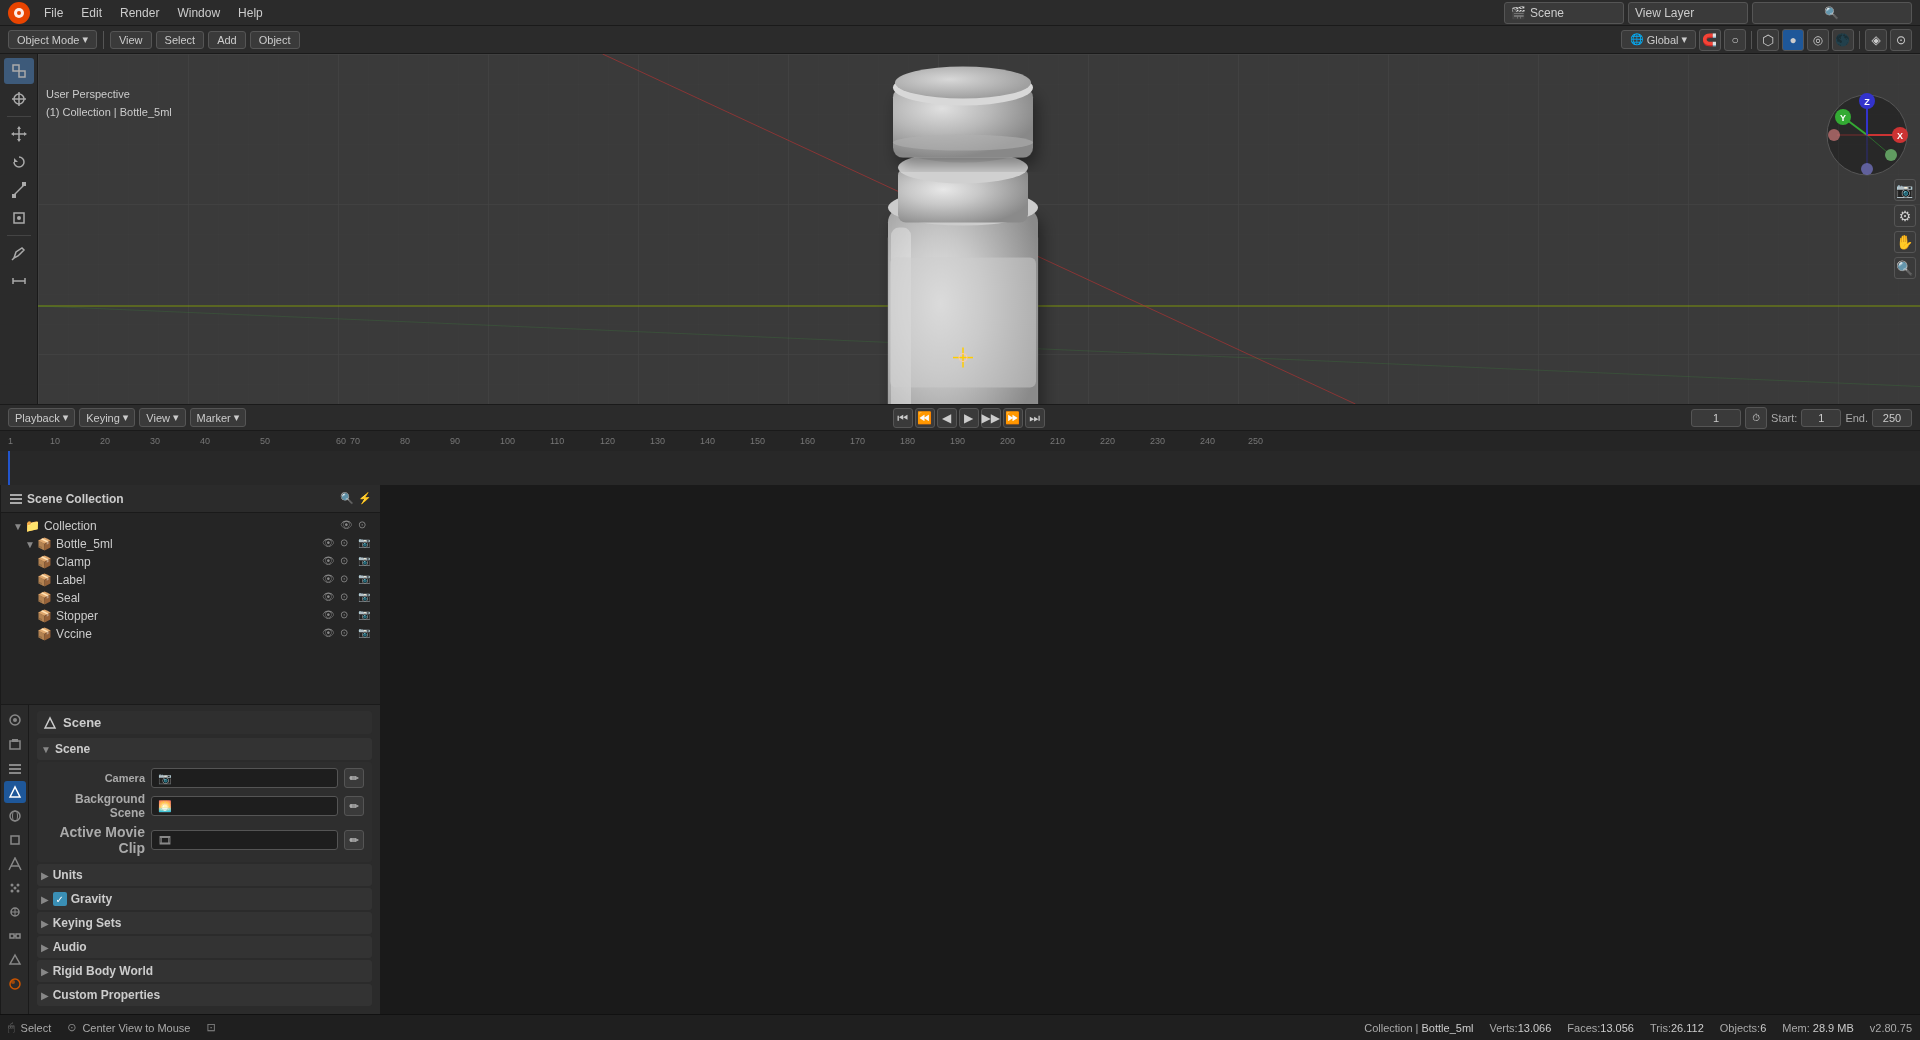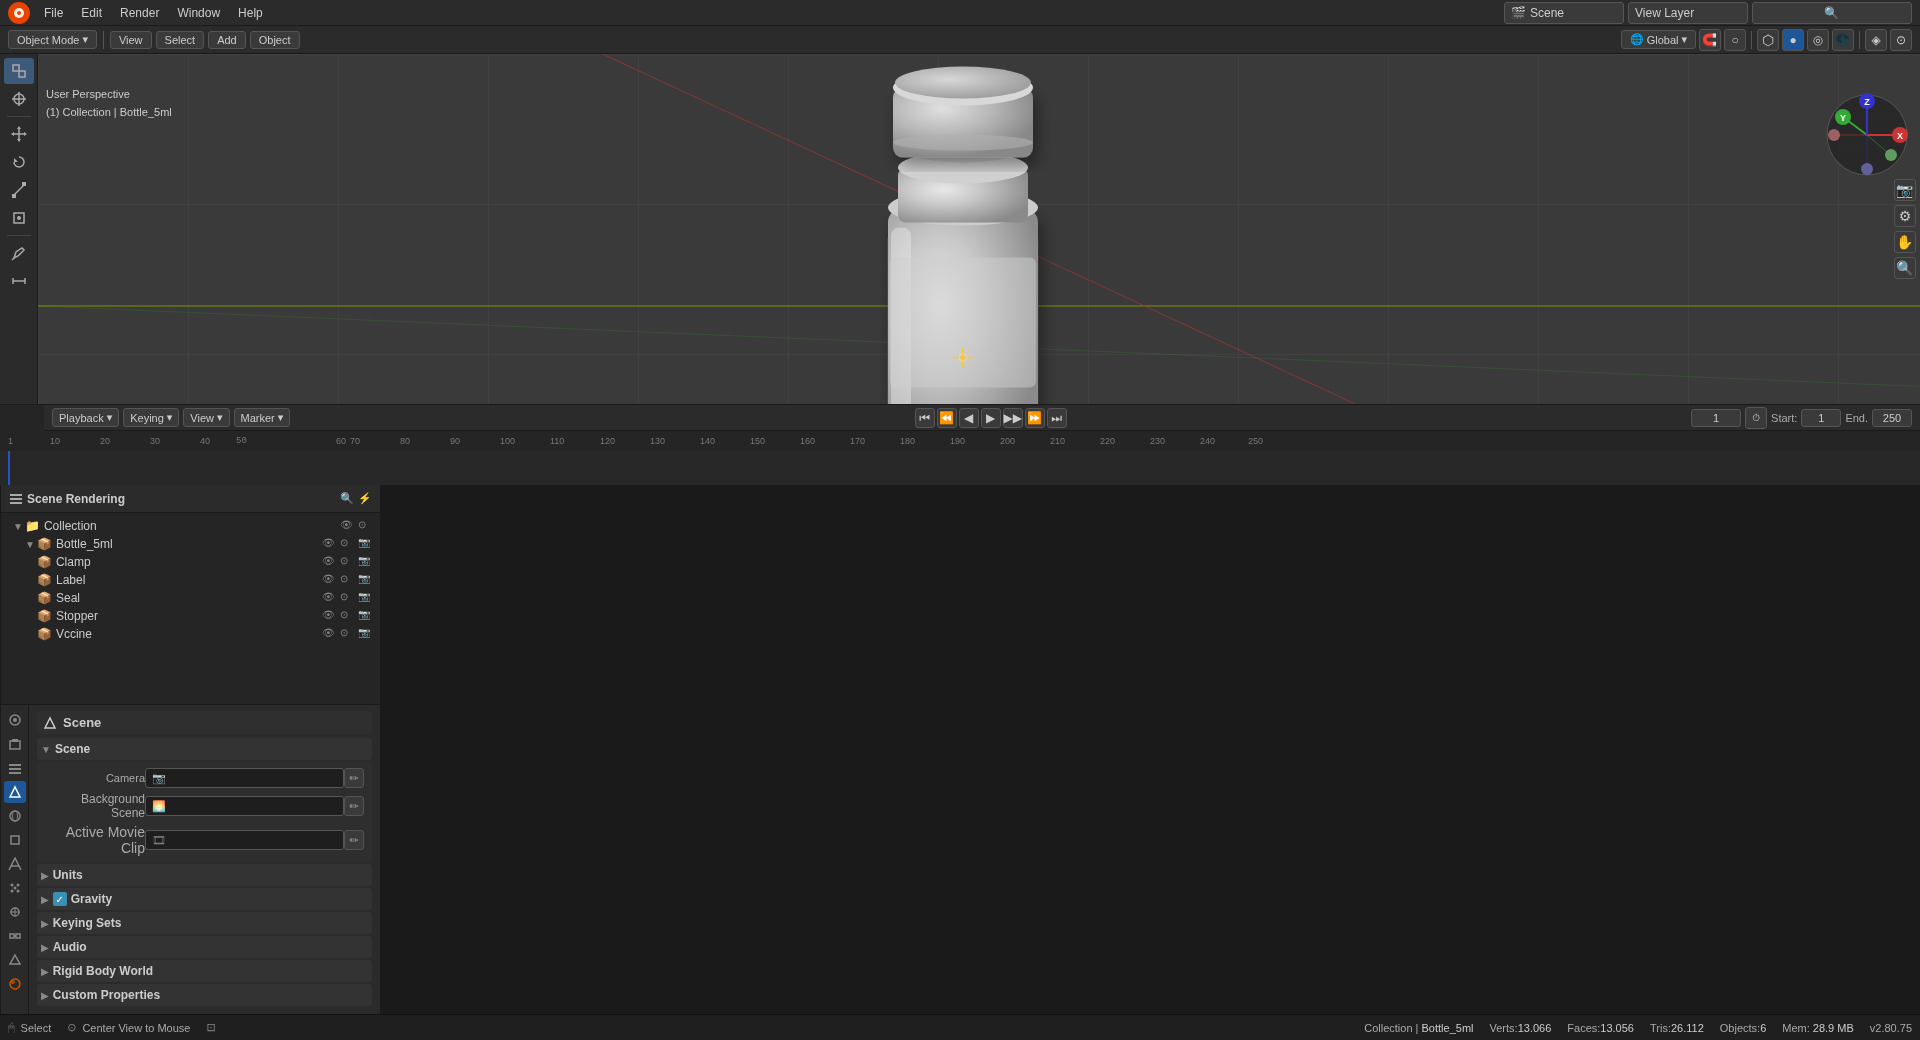--- a/index.html
+++ b/index.html
@@ -299,21 +299,23 @@
       gap: 4px;
       margin-bottom: 1px;
     }
     .prop-arrow { color: #888; font-size: 10px; }
     .prop-section-title { font-size: 12px; color: #ccc; font-weight: 600; }
 
     .prop-row {
       display: flex;
       align-items: center;
       padding: 2px 4px;
+      gap: 6px;
       min-height: 22px;
+      font-weight: bold;
     }
     .prop-label {
       color: #aaa;
       font-size: 11px;
       width: 100px;
       text-align: right;
     }
     .prop-value-empty {
       flex: 1;
       background: #1e1e1e;
@@ -420,21 +422,20 @@
       border-top: 1px solid #1a1a1a;
     }
     #playback-controls-bar {
       height: 26px;
       background: #2b2b2b;
       display: flex;
       align-items: center;
       padding: 0 8px;
       gap: 4px;
       border-bottom: 1px solid #1a1a1a;
-      margin-left: 44px;
     }
     #timeline-numbers {
       height: 22px;
       background: #252525;
       position: relative;
       display: flex;
       align-items: center;
       padding: 0 0 0 30px;
     }
     .tl-num {
@@ -783,21 +784,21 @@
         </div>
 
         <div style="height:54px;background:#282828;position:relative;overflow:hidden;">
 
           <div id="timeline-numbers" style="height:20px;background:#252525;position:relative;display:flex;align-items:center;">
             <div class="tl-num" style="left:8px;">1</div>
             <div class="tl-num" style="left:50px;">10</div>
             <div class="tl-num" style="left:100px;">20</div>
             <div class="tl-num" style="left:150px;">30</div>
             <div class="tl-num" style="left:200px;">40</div>
-            <div class="tl-num" style="left:236px;font-family:Liberation Mono, monospace;">50</div>
+            <div class="tl-num" style="left:260px;">50</div>
             <div class="tl-num" style="left:300px;margin-left:36px;">60</div>
             <div class="tl-num" style="left:350px;">70</div>
             <div class="tl-num" style="left:400px;">80</div>
             <div class="tl-num" style="left:450px;">90</div>
             <div class="tl-num" style="left:500px;">100</div>
             <div class="tl-num" style="left:550px;">110</div>
             <div class="tl-num" style="left:600px;">120</div>
             <div class="tl-num" style="left:650px;">130</div>
             <div class="tl-num" style="left:700px;">140</div>
             <div class="tl-num" style="left:750px;">150</div>
@@ -825,21 +826,21 @@
     <div id="right-sidebar">
 
       <div id="outliner">
         <div id="outliner-header">
           <div style="display:flex;align-items:center;gap:4px;">
             <svg width="14" height="14" viewBox="0 0 14 14">
               <rect x="1" y="2" width="12" height="2" fill="#aaa"></rect>
               <rect x="1" y="6" width="12" height="2" fill="#aaa"></rect>
               <rect x="1" y="10" width="12" height="2" fill="#aaa"></rect>
             </svg>
-            <span style="font-weight:600;color:#ccc;font-size:12px;">Scene Rendering</span>
+            <span style="font-weight:600;color:#ccc;font-size:12px;">Scene Collection</span>
           </div>
           <div id="outliner-filter">
             <span class="outliner-filter-icon">🔍</span>
             <span class="outliner-filter-icon">⚡</span>
           </div>
         </div>
         <div id="outliner-content">
 
           <div class="outliner-item">
             <span class="outliner-indent" style="width:4px;"></span>

